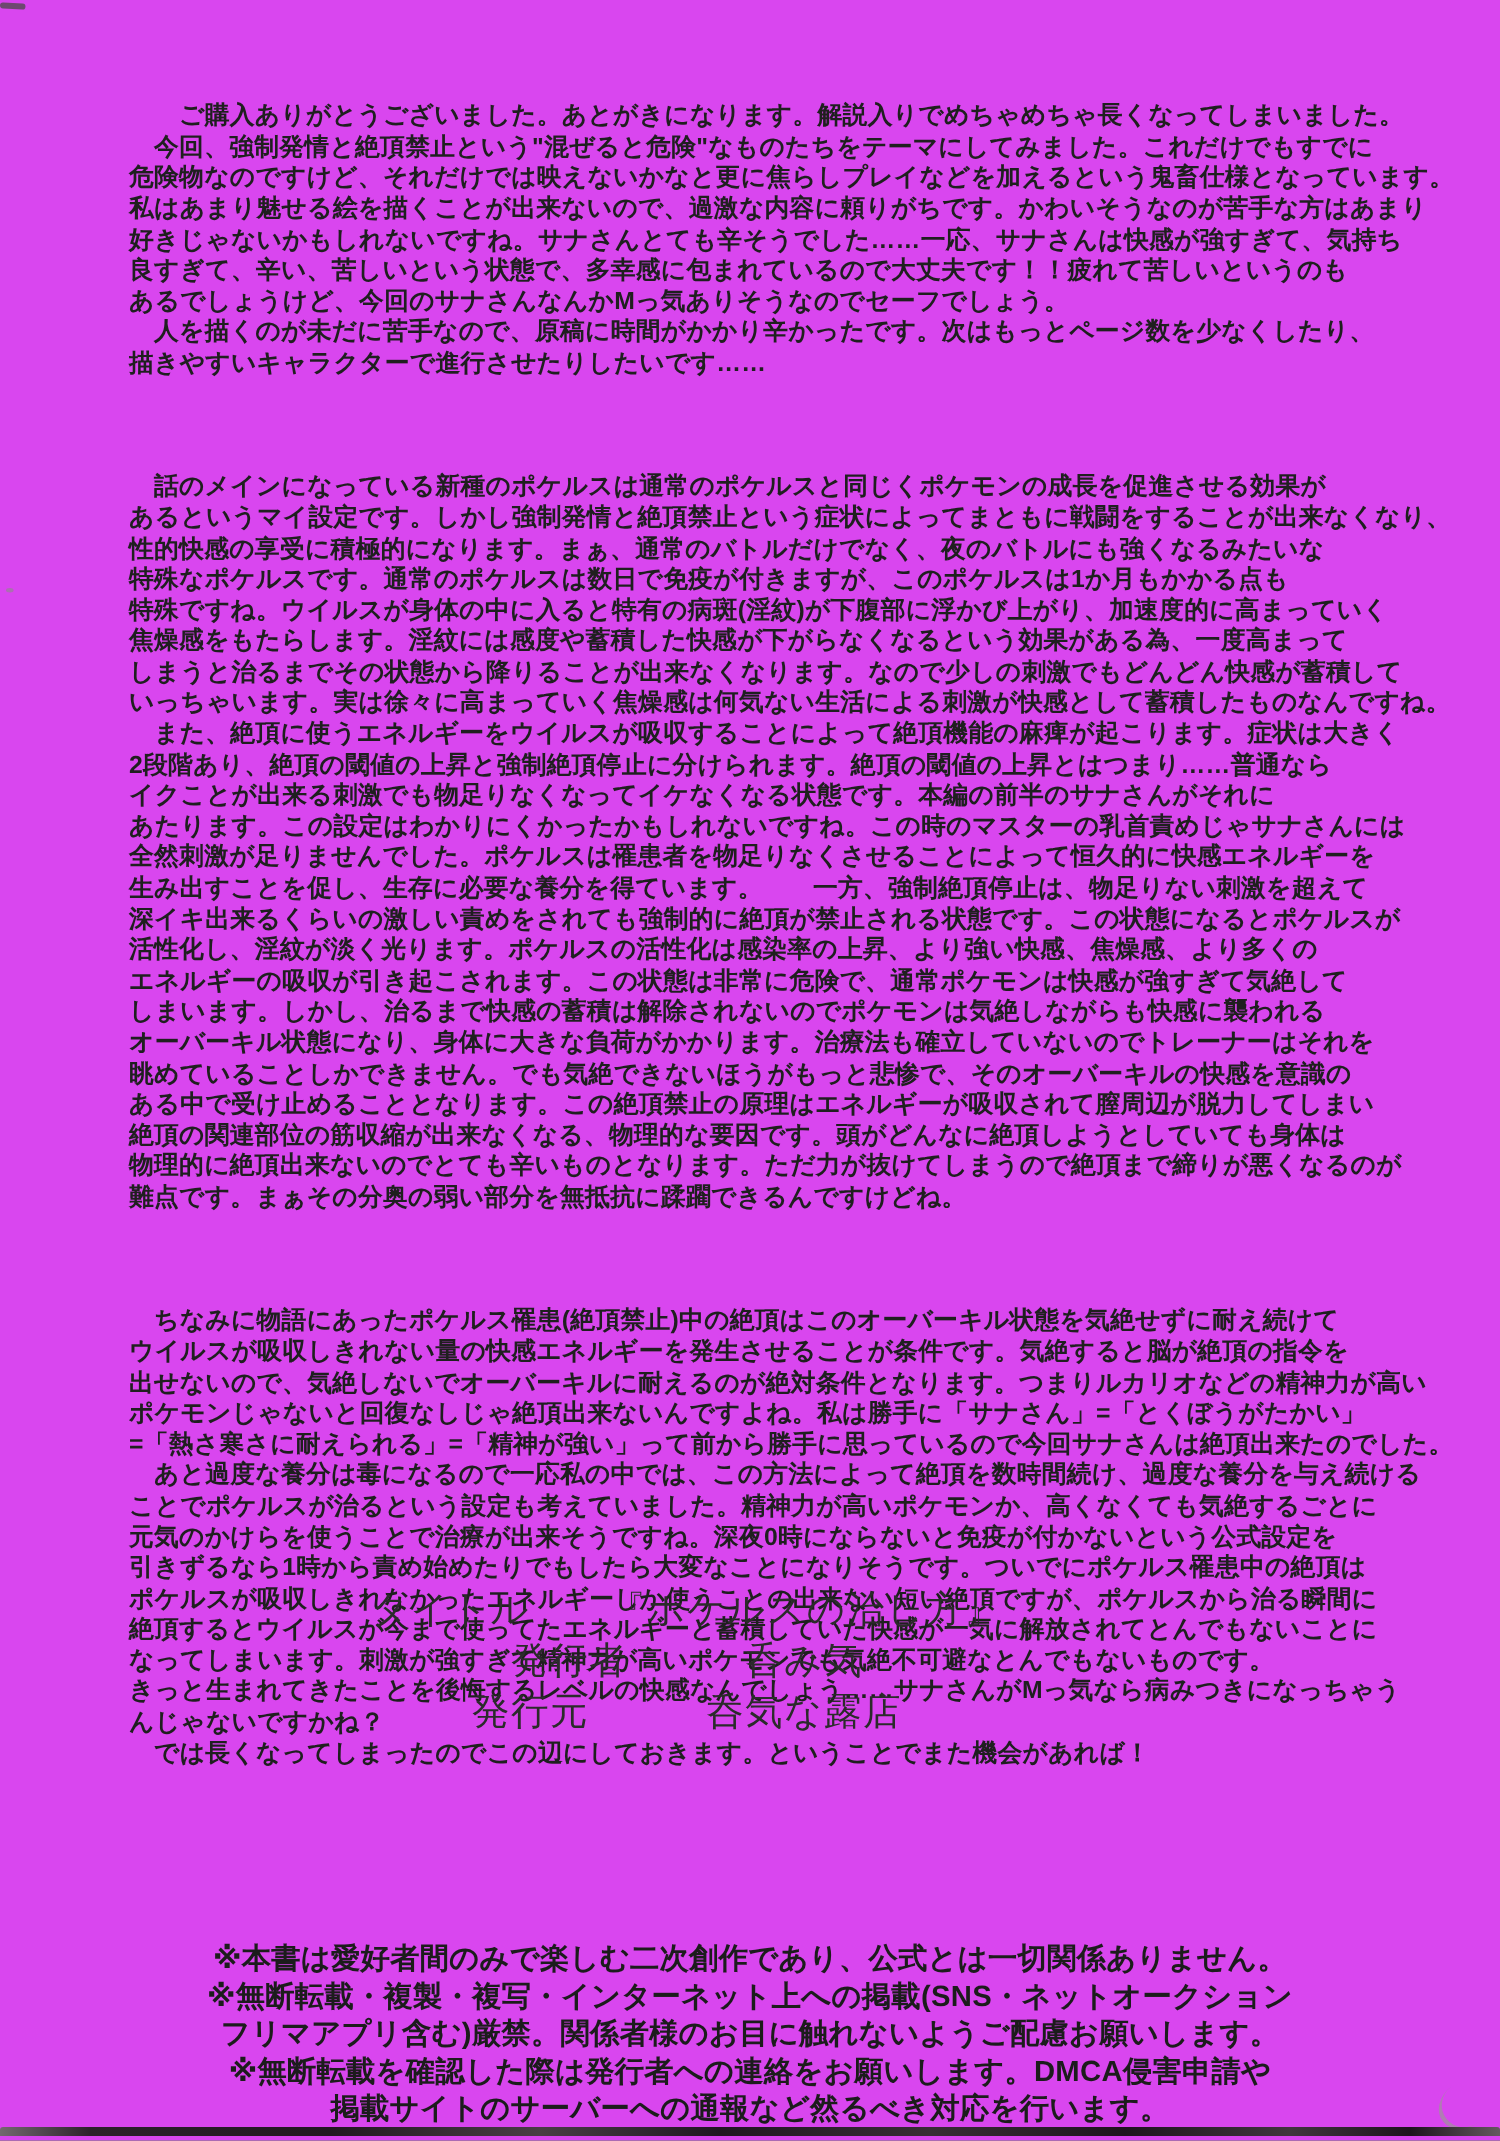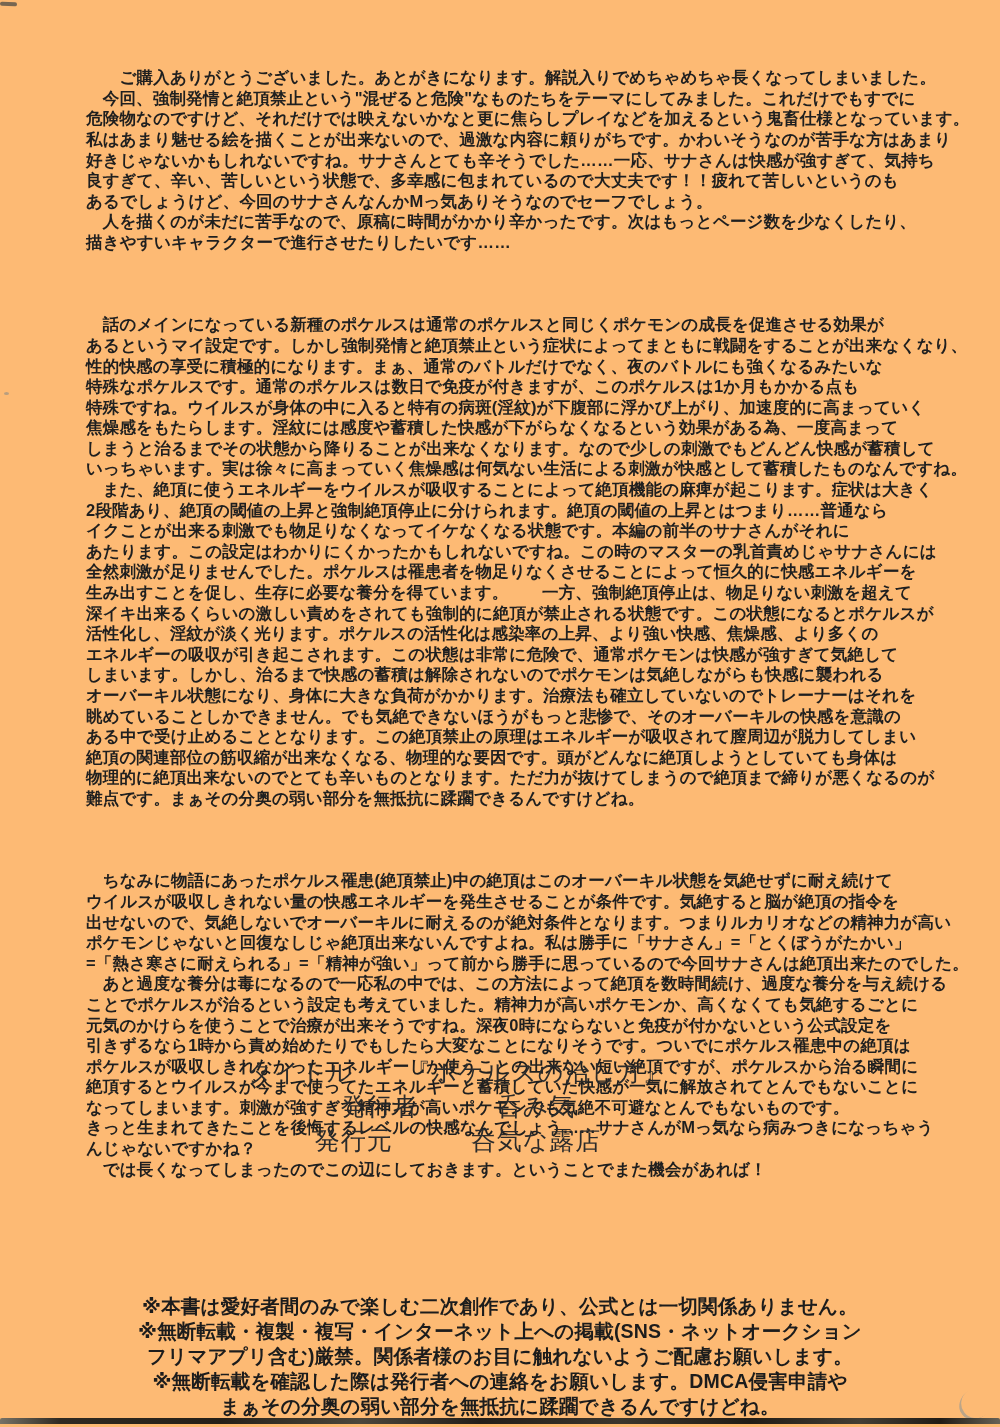--- a/index.html
+++ b/index.html
@@ -76,21 +76,21 @@
   }
   .mark-midleft{
     position:absolute;
     left:4px;top:392px;width:5px;height:3px;
     background:#8c8c86;border-radius:50%;opacity:0.6;
   }
 </style>
 </head>
 <body>
 
-<div class="page" style="background: #fdba74; color: rgb(31, 31, 31);">
+<div class="page" style="background: #d946ef; color: rgb(31, 31, 31);">
 
   <div class="afterword">
     <p>　　ご購入ありがとうございました。あとがきになります。解説入りでめちゃめちゃ長くなってしまいました。
 　今回、強制発情と絶頂禁止という"混ぜると危険"なものたちをテーマにしてみました。これだけでもすでに
 危険物なのですけど、それだけでは映えないかなと更に焦らしプレイなどを加えるという鬼畜仕様となっています。
 私はあまり魅せる絵を描くことが出来ないので、過激な内容に頼りがちです。かわいそうなのが苦手な方はあまり
 好きじゃないかもしれないですね。サナさんとても辛そうでした……一応、サナさんは快感が強すぎて、気持ち
 良すぎて、辛い、苦しいという状態で、多幸感に包まれているので大丈夫です！！疲れて苦しいというのも
 あるでしょうけど、今回のサナさんなんかMっ気ありそうなのでセーフでしょう。
 　人を描くのが未だに苦手なので、原稿に時間がかかり辛かったです。次はもっとページ数を少なくしたり、
@@ -139,20 +139,20 @@
   <div class="colophon">
     <div>タイトル　　『ポケルスの治し方』</div>
     <div>発行者　　　呑み気</div>
     <div>発行元　　　呑気な露店</div>
   </div>
 
   <div class="notices">※本書は愛好者間のみで楽しむ二次創作であり、公式とは一切関係ありません。
 ※無断転載・複製・複写・インターネット上への掲載(SNS・ネットオークション
 フリマアプリ含む)厳禁。関係者様のお目に触れないようご配慮お願いします。
 ※無断転載を確認した際は発行者への連絡をお願いします。DMCA侵害申請や
-まぁその分奥の弱い部分を無抵抗に蹂躙できるんですけどね。</div>
+掲載サイトのサーバーへの通報など然るべき対応を行います。</div>
 
   <div class="mark-topleft"></div>
   <div class="mark-midleft"></div>
   <div class="mark-bottomright"></div>
   <div class="scan-band"></div>
 
 </div>
 
 </body></html>

